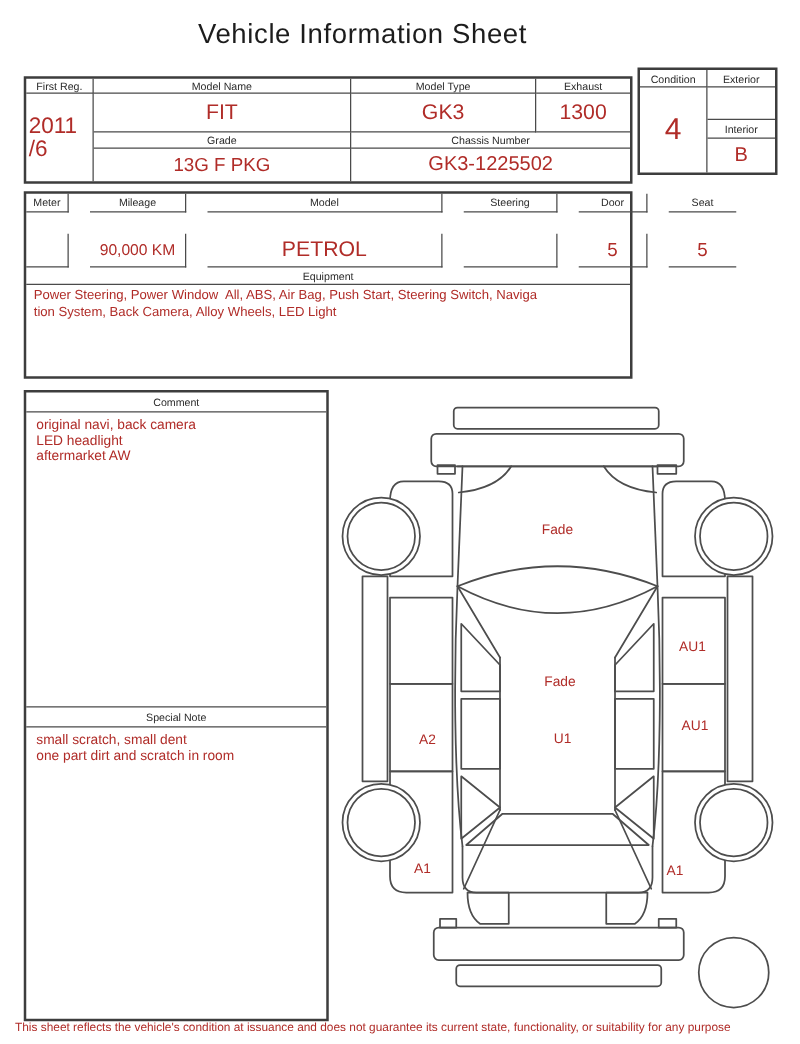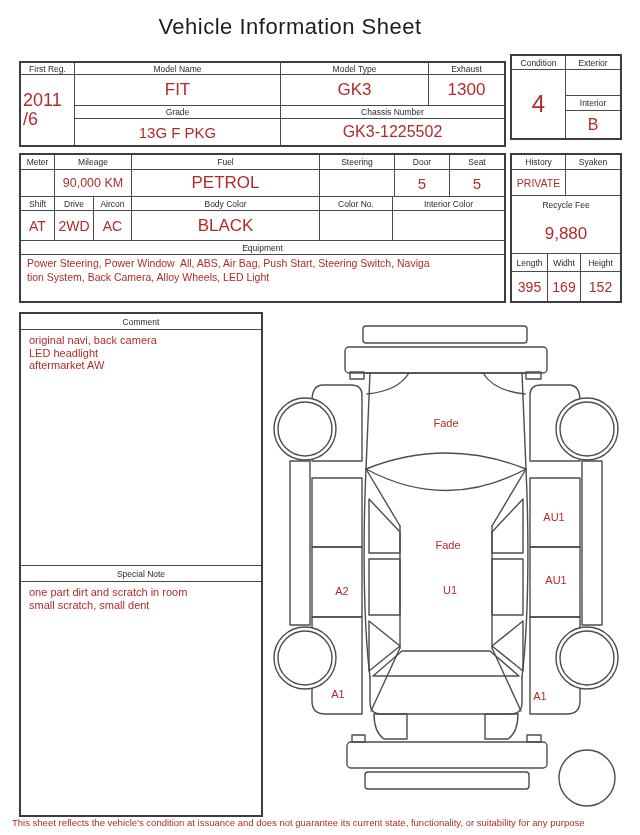--- a/index.html
+++ b/index.html
@@ -18,21 +18,21 @@
   .bB { border-bottom:1px solid #4a4a4a; }
 
   #box-info1 { left:19px; top:61px; width:487px; height:86px;
                display:grid; grid-template-columns:54px 206px 148px 75px;
                grid-template-rows:12px 31px 13px 26px; }
   #box-cond  { left:510px; top:54px; width:112px; height:86px;
                display:grid; grid-template-columns:54px 54px;
                grid-template-rows:14px 26px 15px 27px; }
 
   #box-info2 { left:19px; top:153px; width:487px; height:150px; }
-  #info2-g1 { display:grid; grid-template-columns:34px 77px 188px 75px 55px 54px; grid-template-rows:15px 27px; }
+  #info2-g1 { display:grid; grid-template-columns:34px 77px 188px 75px 55px 54px; grid-template-rows:15px 27px;gap:17px; }
   #info2-g2 { display:grid; grid-template-columns:34px 39px 38px 188px 73px 111px; grid-template-rows:14px 30px; }
   #equip-hdr { height:14px; border-bottom:1px solid #4a4a4a; }
   #equip-content { height:46px; padding:2px 6px; color:#b02c28; font-size:10.5px; line-height:1.3; white-space:pre-wrap; }
 
   #box-hist { left:510px; top:153px; width:112px; height:150px; }
   #hist-g1 { display:grid; grid-template-columns:54px 54px; grid-template-rows:15px 26px; }
   #recycle-hdr { height:18px; }
   #recycle-val { height:40px; border-bottom:1px solid #4a4a4a; font-size:17px; }
   #dims-g { display:grid; grid-template-columns:36px 33px 39px; grid-template-rows:18px 29px; }
 
@@ -88,79 +88,47 @@
     <div class="val bR" style="grid-area:2/1/5/2; font-size:24px">4</div>
     <div class="val bB" style="grid-area:2/2/3/3"></div>
     <div class="hdr bB" style="grid-area:3/2/4/3">Interior</div>
     <div class="val" style="grid-area:4/2/5/3; font-size:16px">B</div>
   </div>
 
   <div class="box" id="box-info2">
     <div id="info2-g1">
       <div class="hdr bR bB" style="grid-area:1/1/2/2">Meter</div>
       <div class="hdr bR bB" style="grid-area:1/2/2/3">Mileage</div>
-      <div class="hdr bR bB" style="grid-area:1/3/2/4">Fuel</div>
+      <div class="hdr bR bB" style="grid-area:1/3/2/4">Model</div>
       <div class="hdr bR bB" style="grid-area:1/4/2/5">Steering</div>
       <div class="hdr bR bB" style="grid-area:1/5/2/6">Door</div>
       <div class="hdr bB" style="grid-area:1/6/2/7">Seat</div>
       <div class="val bR bB" style="grid-area:2/1/3/2"></div>
       <div class="val bR bB" style="grid-area:2/2/3/3; font-size:12.5px">90,000 KM</div>
       <div class="val bR bB" style="grid-area:2/3/3/4; font-size:17px">PETROL</div>
       <div class="val bR bB" style="grid-area:2/4/3/5"></div>
       <div class="val bR bB" style="grid-area:2/5/3/6; font-size:15px">5</div>
       <div class="val bB" style="grid-area:2/6/3/7; font-size:15px">5</div>
     </div>
-    <div id="info2-g2">
-      <div class="hdr bR bB" style="grid-area:1/1/2/2">Shift</div>
-      <div class="hdr bR bB" style="grid-area:1/2/2/3">Drive</div>
-      <div class="hdr bR bB" style="grid-area:1/3/2/4">Aircon</div>
-      <div class="hdr bR bB" style="grid-area:1/4/2/5">Body Color</div>
-      <div class="hdr bR bB" style="grid-area:1/5/2/6">Color No.</div>
-      <div class="hdr bB" style="grid-area:1/6/2/7">Interior Color</div>
-      <div class="val bR bB" style="grid-area:2/1/3/2; font-size:14px">AT</div>
-      <div class="val bR bB" style="grid-area:2/2/3/3; font-size:14px">2WD</div>
-      <div class="val bR bB" style="grid-area:2/3/3/4; font-size:14px">AC</div>
-      <div class="val bR bB" style="grid-area:2/4/3/5; font-size:17px">BLACK</div>
-      <div class="val bR bB" style="grid-area:2/5/3/6"></div>
-      <div class="val bB" style="grid-area:2/6/3/7"></div>
-    </div>
     <div class="hdr" id="equip-hdr">Equipment</div>
     <div id="equip-content"><span>Power Steering, Power Window  All, ABS, Air Bag, Push Start, Steering Switch, Naviga</span><br><span>tion System, Back Camera, Alloy Wheels, LED Light</span></div>
   </div>
 
-  <div class="box" id="box-hist">
-    <div id="hist-g1">
-      <div class="hdr bR bB" style="grid-area:1/1/2/2">History</div>
-      <div class="hdr bB" style="grid-area:1/2/2/3">Syaken</div>
-      <div class="val bR bB" style="grid-area:2/1/3/2; font-size:10.5px">PRIVATE</div>
-      <div class="val bB" style="grid-area:2/2/3/3"></div>
-    </div>
-    <div class="hdr" id="recycle-hdr">Recycle Fee</div>
-    <div class="val" id="recycle-val">9,880</div>
-    <div id="dims-g">
-      <div class="hdr bR bB" style="grid-area:1/1/2/2">Length</div>
-      <div class="hdr bR bB" style="grid-area:1/2/2/3">Widht</div>
-      <div class="hdr bB" style="grid-area:1/3/2/4">Height</div>
-      <div class="val bR" style="grid-area:2/1/3/2; font-size:14px">395</div>
-      <div class="val bR" style="grid-area:2/2/3/3; font-size:14px">169</div>
-      <div class="val" style="grid-area:2/3/3/4; font-size:14px">152</div>
-    </div>
-  </div>
 
   <div class="box" id="box-comment">
     <div class="section-hdr bB">Comment</div>
     <div id="comment-content">
       <div>original navi, back camera</div>
       <div>LED headlight</div>
       <div>aftermarket AW</div>
     </div>
     <div class="section-hdr" id="sn-hdr">Special Note</div>
     <div id="sn-content">
+      <div>small scratch, small dent</div>
       <div>one part dirt and scratch in room</div>
-      <div>small scratch, small dent</div>
     </div>
   </div>
 
   <svg id="car-diagram" viewBox="0 0 377 497">
 
     <rect x="100" y="11" width="164" height="17" rx="3"></rect>
     <rect x="82" y="32" width="202" height="26" rx="4"></rect>
     <rect x="87" y="57" width="14" height="7"></rect>
     <rect x="263" y="57" width="15" height="7"></rect>
 

